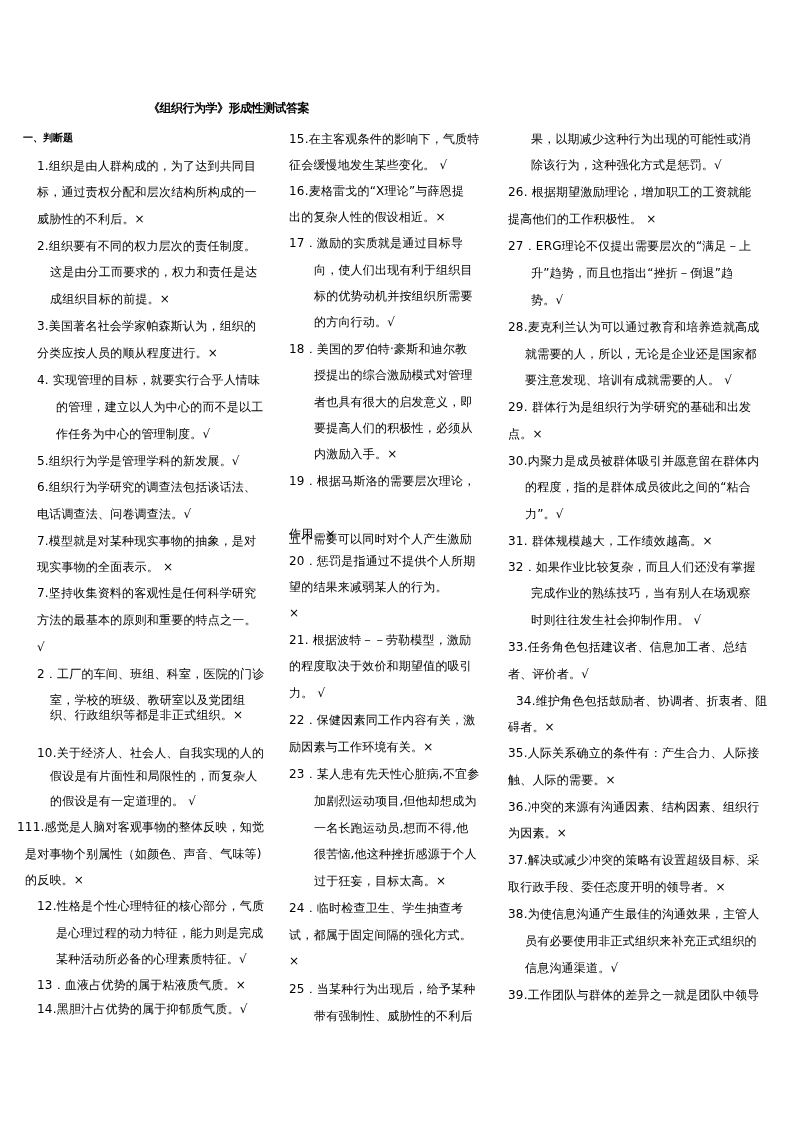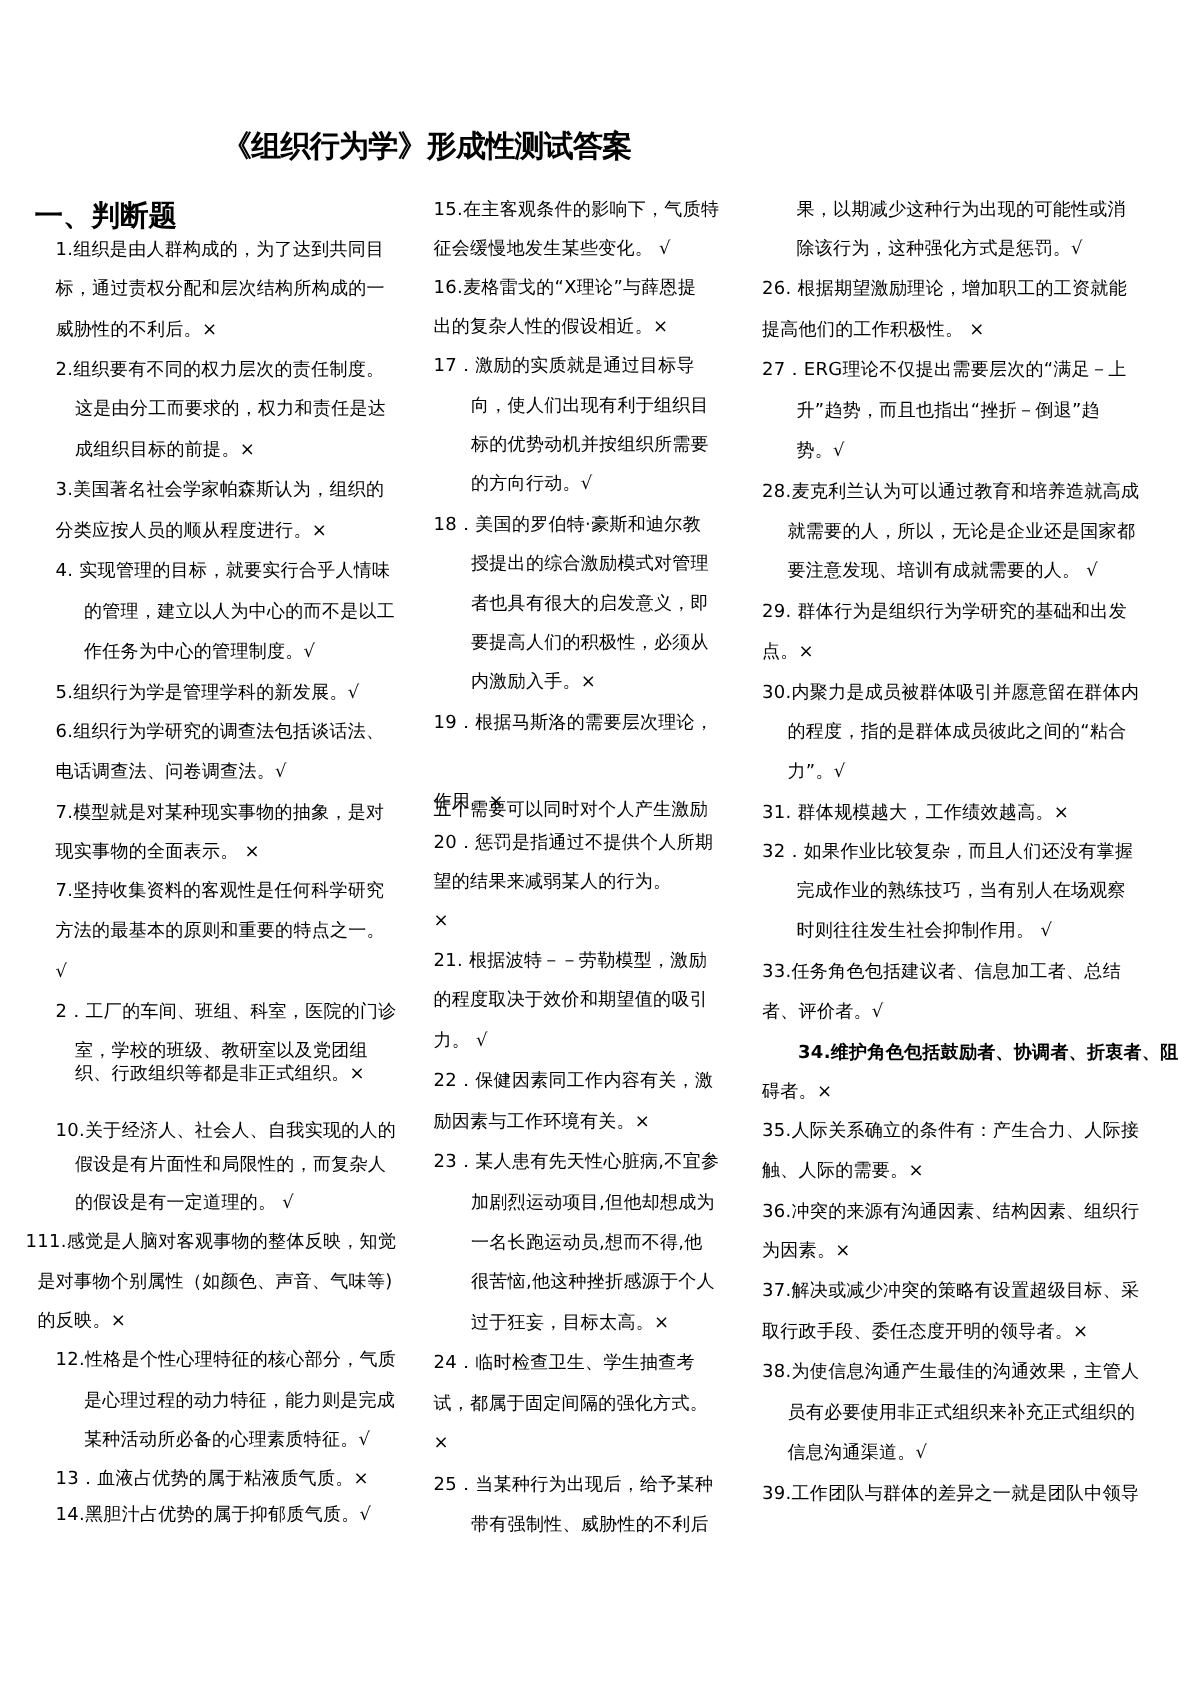--- a/index.html
+++ b/index.html
@@ -1,20 +1,20 @@
 <!DOCTYPE html>
 <html><head>
 <meta charset="utf-8">
 <style>
   html, body { margin: 0; padding: 0; background: #ffffff; }
   body { width: 794px; height: 1123px; position: relative; overflow: hidden;
          font-family: "DejaVu Sans", "Liberation Sans", sans-serif; color: #000; }
-  .title { position: absolute; left: 148px; top: 84px; font-size: 20px; font-weight: bold;
+  .title { position: absolute; left: 148px; top: 100px; font-size: 12px; font-weight: bold;
            letter-spacing: -0.5px; white-space: nowrap; text-align: right; }
-  .heading { position: absolute; left: 23px; top: 131px; font-size: 19px; font-weight: bold; white-space: nowrap; }
+  .heading { position: absolute; left: 23px; top: 131px; font-size: 10px; font-weight: bold; white-space: nowrap; }
   .ln { position: absolute; font-size: 12px; line-height: 16px; white-space: nowrap; letter-spacing: 0.2px; }
 </style>
 </head>
 <body>
 
 <div>
   <div class="title">《组织行为学》形成性测试答案</div>
   <div class="heading">一、判断题</div>
   <div id="col-left">
       <div class="ln" style="left: 37px; top: 158px;">1.组织是由人群构成的，为了达到共同目</div>
@@ -102,21 +102,21 @@
       <div class="ln" style="left: 508px; top: 426px;">点。×</div>
       <div class="ln" style="left: 508px; top: 453px;">30.内聚力是成员被群体吸引并愿意留在群体内</div>
       <div class="ln" style="left: 525px; top: 479px;">的程度，指的是群体成员彼此之间的“粘合</div>
       <div class="ln" style="left: 525px; top: 506px;">力”。√</div>
       <div class="ln" style="left: 508px; top: 533px;">31.  群体规模越大，工作绩效越高。×</div>
       <div class="ln" style="left: 508px; top: 559px;">32．如果作业比较复杂，而且人们还没有掌握</div>
       <div class="ln" style="left: 531px; top: 585px;">完成作业的熟练技巧，当有别人在场观察</div>
       <div class="ln" style="left: 531px; top: 612px;">时则往往发生社会抑制作用。    √</div>
       <div class="ln" style="left: 508px; top: 639px;">33.任务角色包括建议者、信息加工者、总结</div>
       <div class="ln" style="left: 508px; top: 666px;">者、评价者。√</div>
-      <div class="ln" style="left: 532px; top: 693px; font-weight: bold;">34.维护角色包括鼓励者、协调者、折衷者、阻</div>
+      <div class="ln" style="left: 516px; top: 693px;">34.维护角色包括鼓励者、协调者、折衷者、阻</div>
       <div class="ln" style="left: 508px; top: 719px;">碍者。×</div>
       <div class="ln" style="left: 508px; top: 745px;">35.人际关系确立的条件有：产生合力、人际接</div>
       <div class="ln" style="left: 508px; top: 772px;">触、人际的需要。×</div>
       <div class="ln" style="left: 508px; top: 799px;">36.冲突的来源有沟通因素、结构因素、组织行</div>
       <div class="ln" style="left: 508px; top: 825px;">为因素。×</div>
       <div class="ln" style="left: 508px; top: 852px;">37.解决或减少冲突的策略有设置超级目标、采</div>
       <div class="ln" style="left: 508px; top: 879px;">取行政手段、委任态度开明的领导者。×</div>
       <div class="ln" style="left: 508px; top: 906px;">38.为使信息沟通产生最佳的沟通效果，主管人</div>
       <div class="ln" style="left: 525px; top: 933px;">员有必要使用非正式组织来补充正式组织的</div>
       <div class="ln" style="left: 525px; top: 960px;">信息沟通渠道。√</div>

